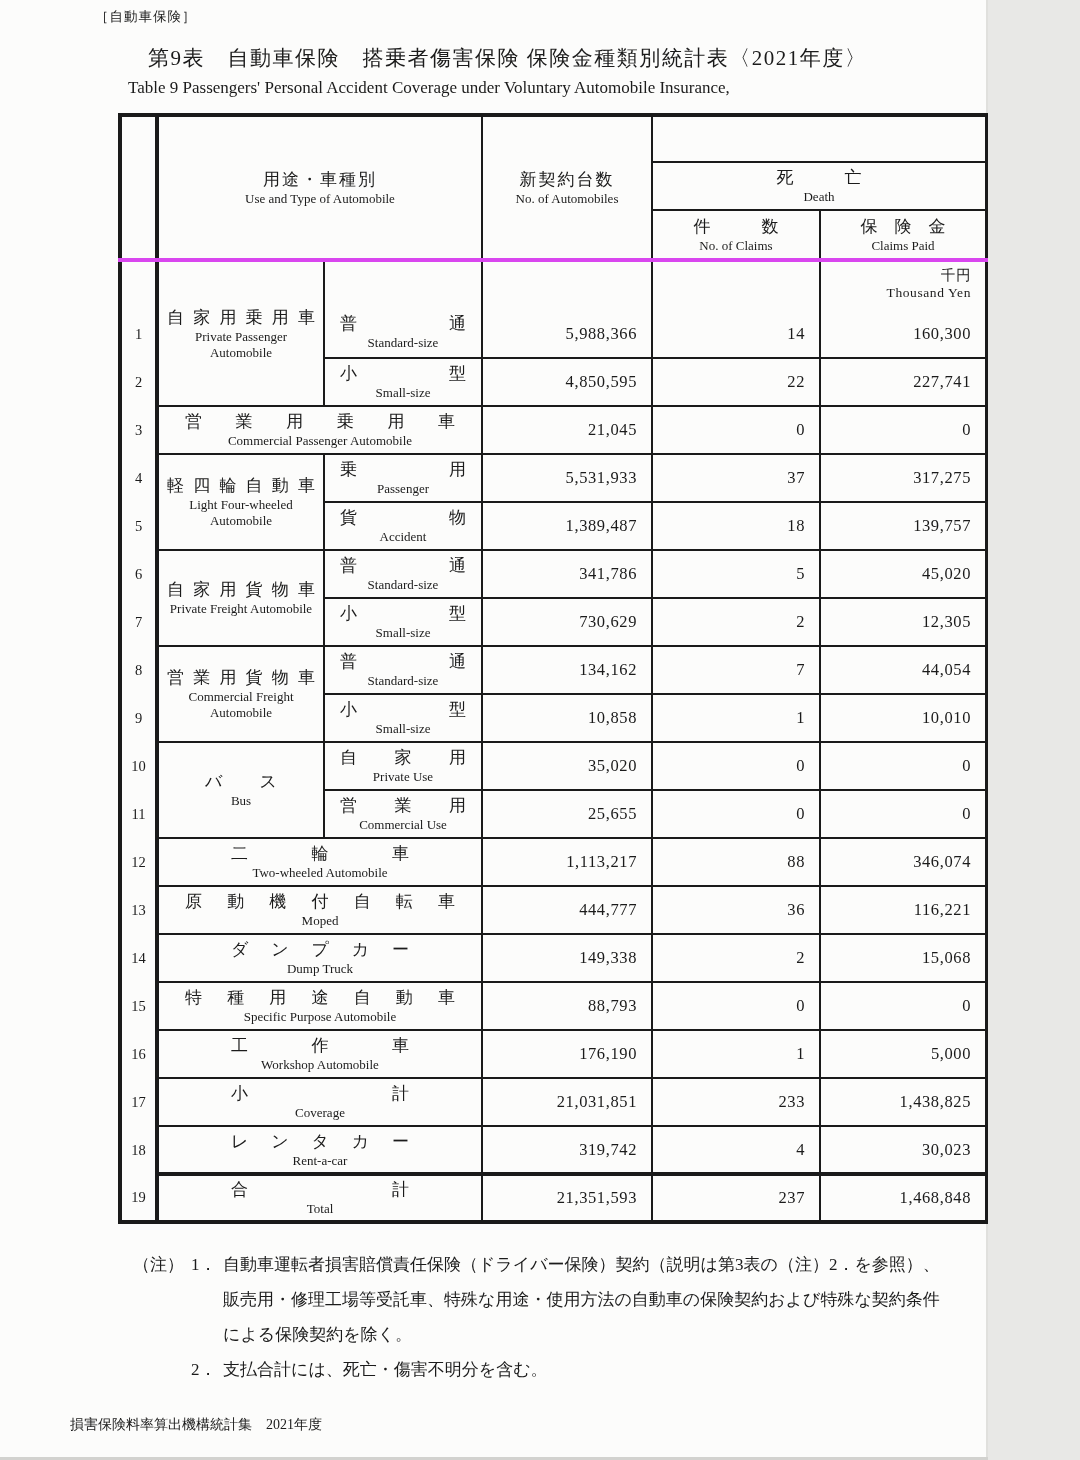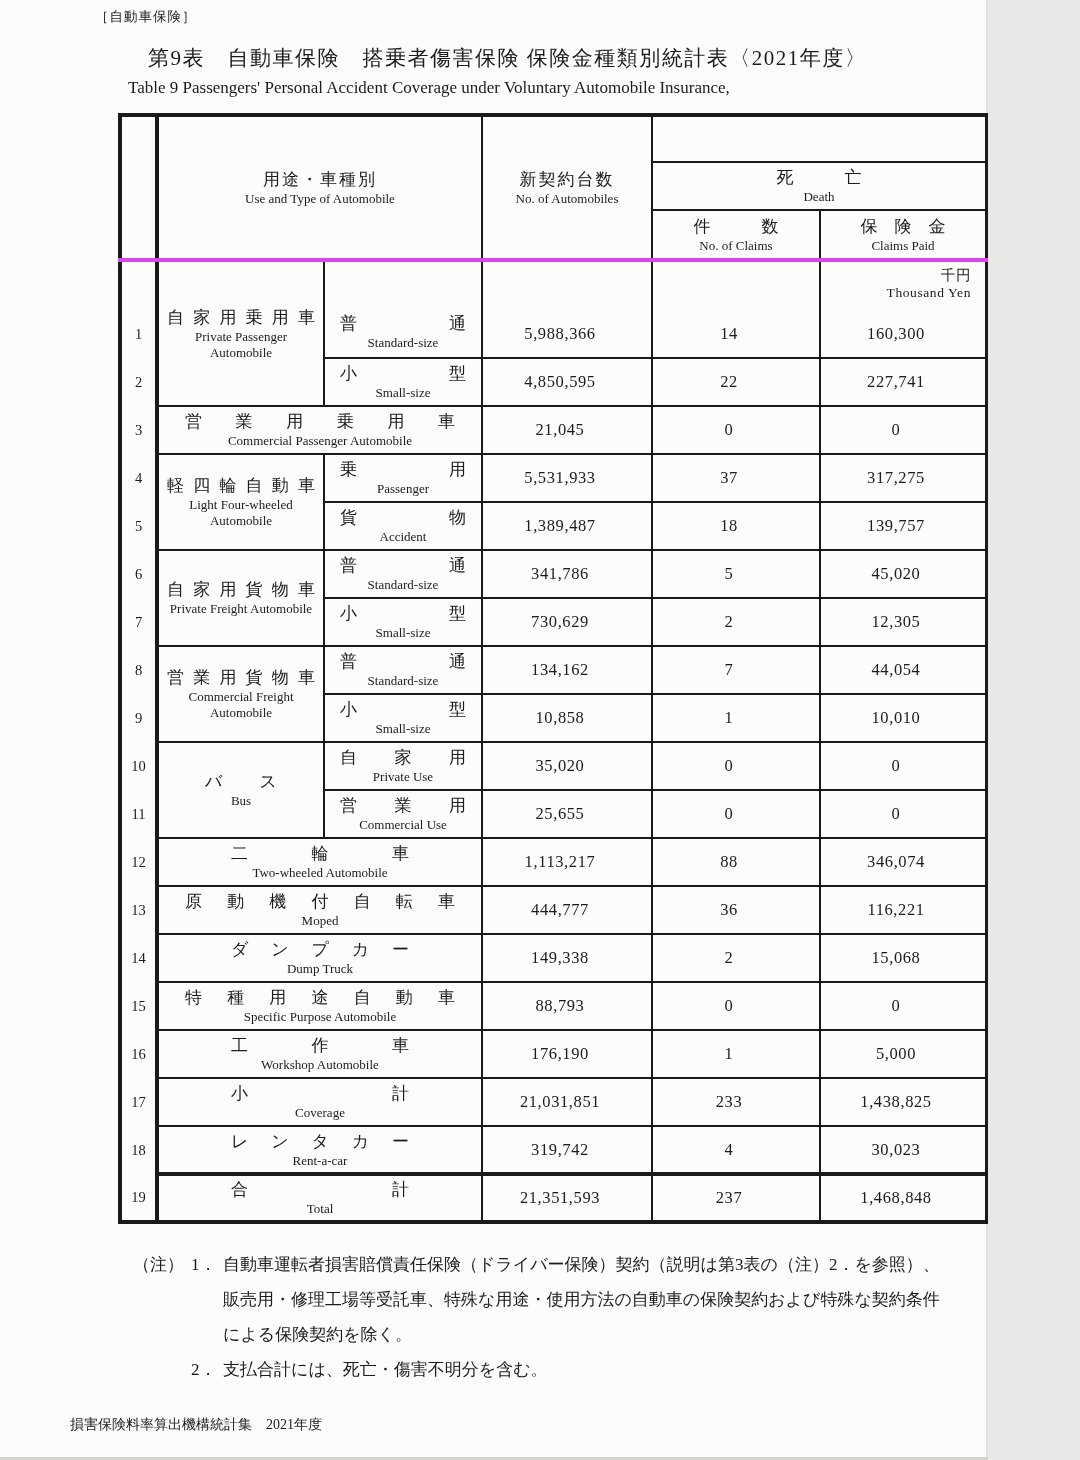--- a/index.html
+++ b/index.html
@@ -31,21 +31,21 @@
   .cat .en,.catw .en,.sub .en{padding:0 4px;}
 
   .spread{display:flex;justify-content:space-between;align-items:baseline;}
   .sp6{padding-left:8px;padding-right:8px;}
   .sp14{padding-left:15px;padding-right:15px;}
   .sp24{padding-left:26px;padding-right:26px;}
   .sp72{padding-left:72px;padding-right:72px;}
   .spbus{padding-left:46px;padding-right:46px;}
   .pt{padding-top:44px;}
 
-  .val{text-align:center;padding-right:14px;font-size:16.5px;letter-spacing:0.6px;}
+  .val{text-align:right;padding-right:14px;font-size:16.5px;letter-spacing:0.6px;}
   .unitcell{vertical-align:top;text-align:right;padding-top:4px;}
   .unitcell .jp{font-size:14.5px;line-height:1.3;}
   .unitcell .en{font-size:13.5px;line-height:1.15;}
 
   .notes{position:absolute;left:133px;top:1247px;font-size:17px;line-height:35px;}
   .note-row{display:flex;white-space:nowrap;}
   .note-label{width:58px;}
   .note-num{width:32px;}
   .note-body{width:800px;}
   .footer-left{position:absolute;left:70px;top:1416px;font-size:14px;}

